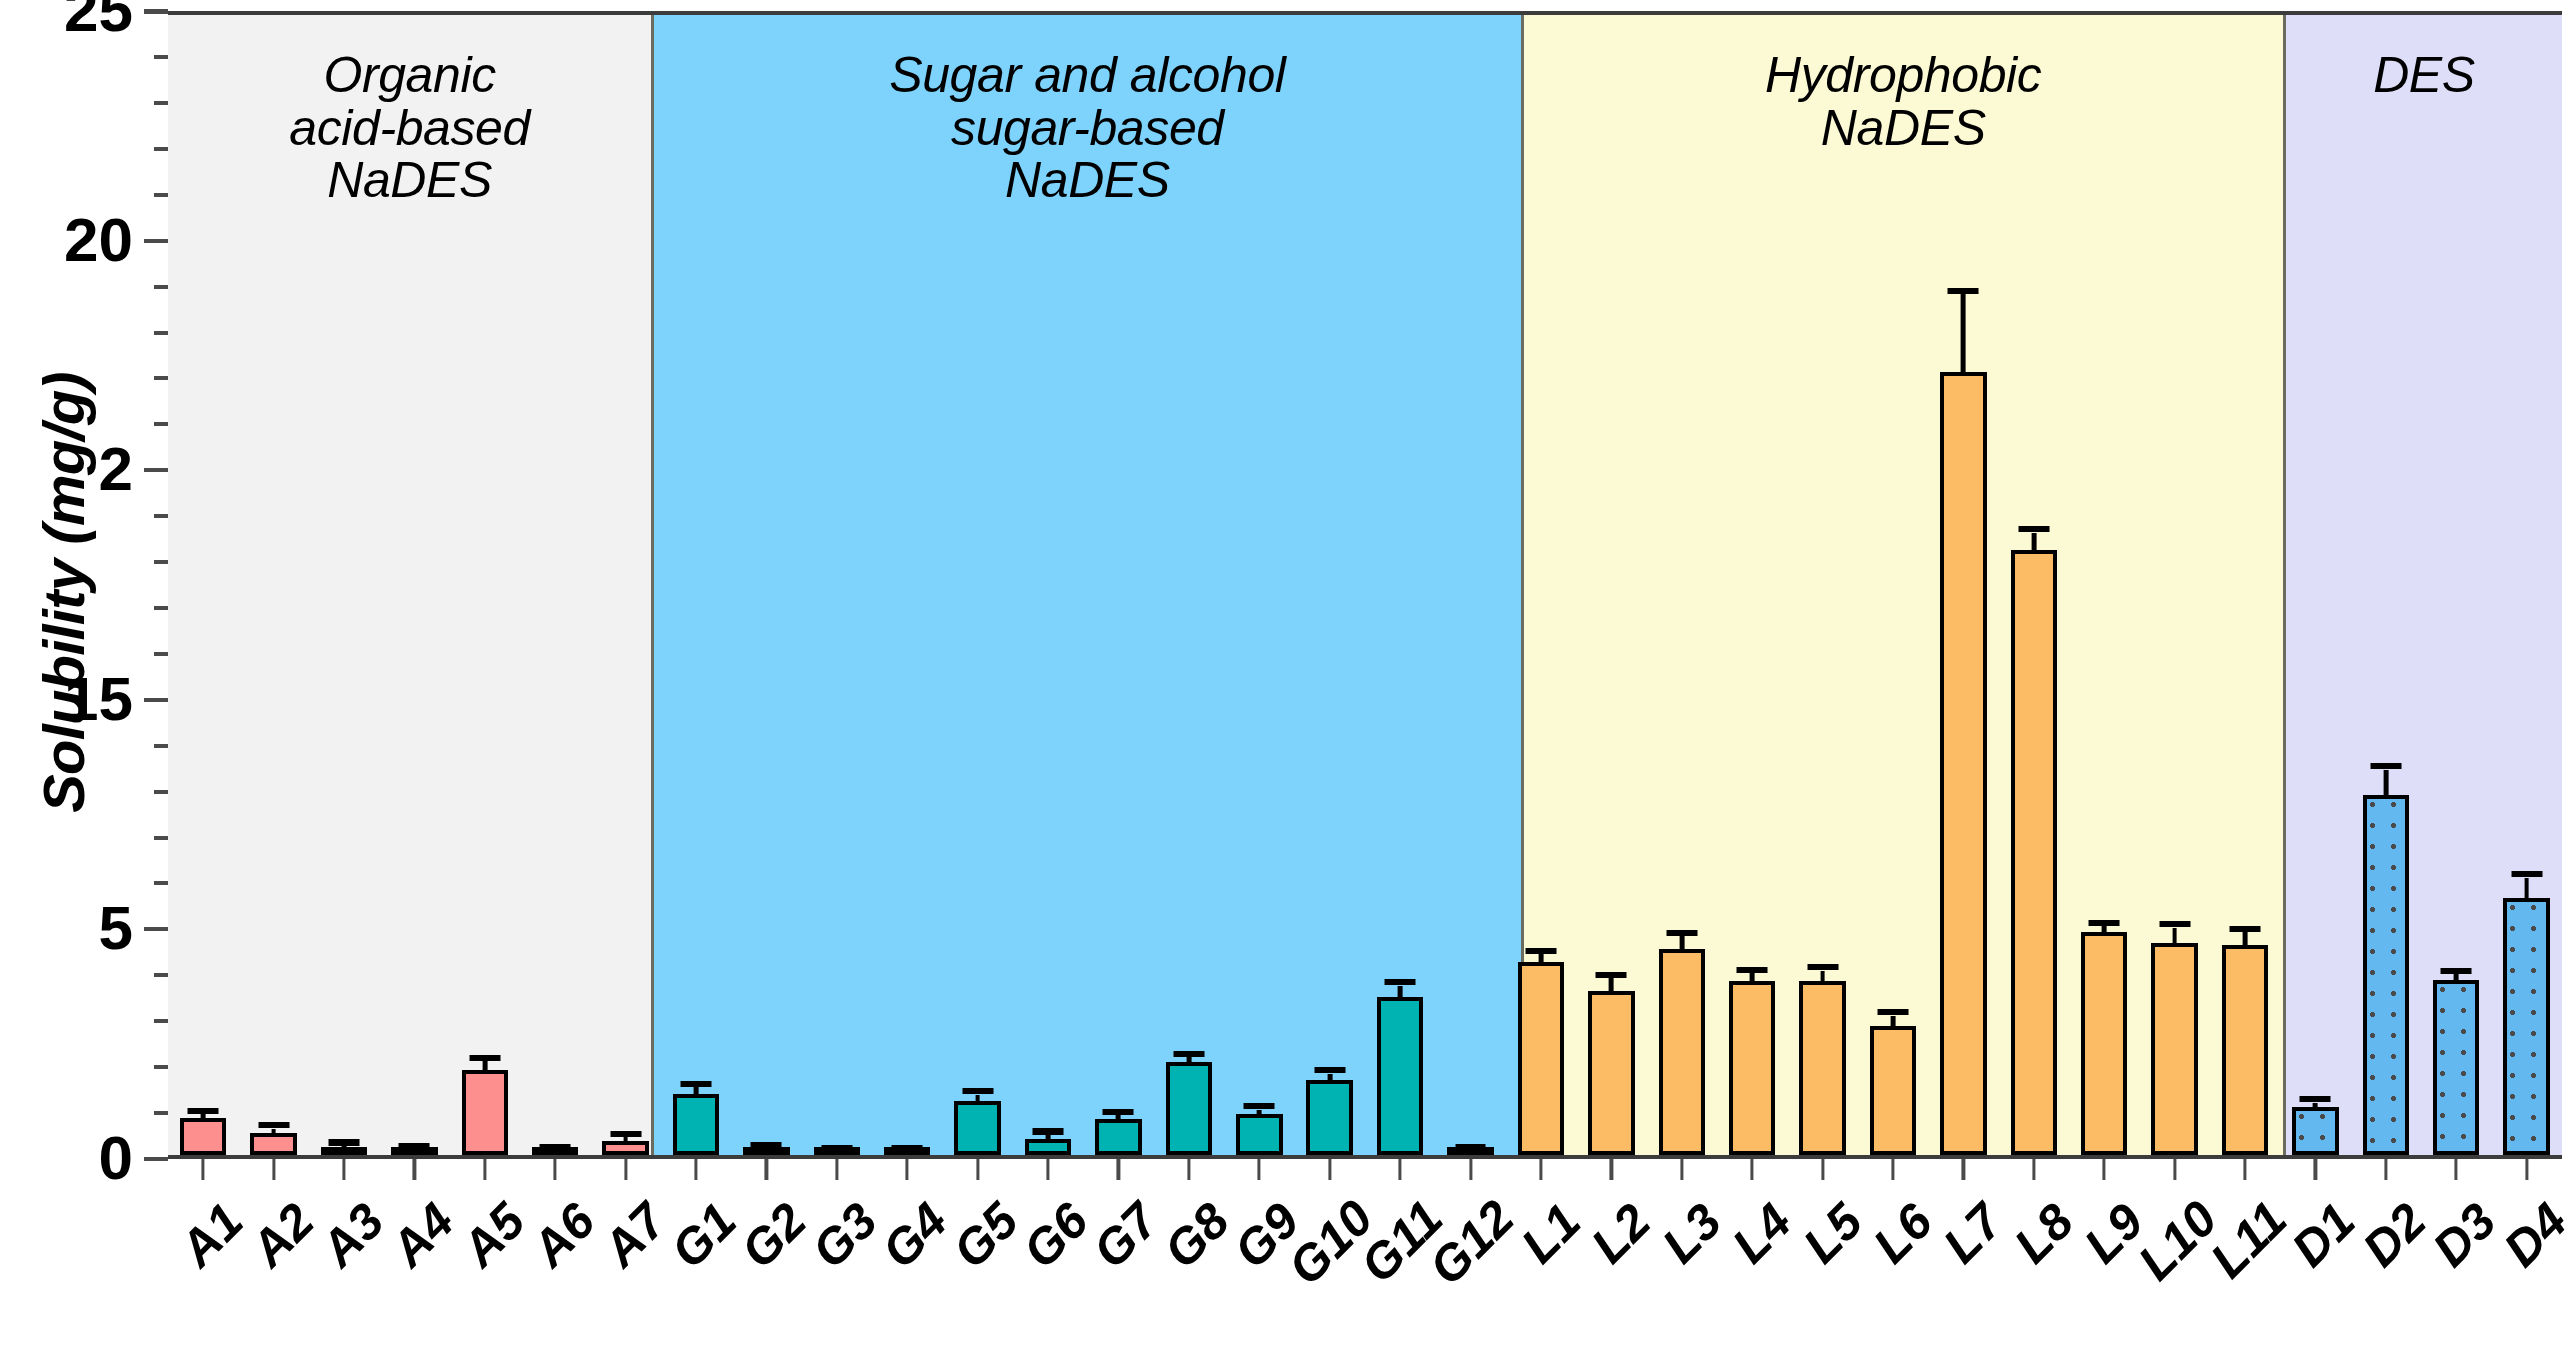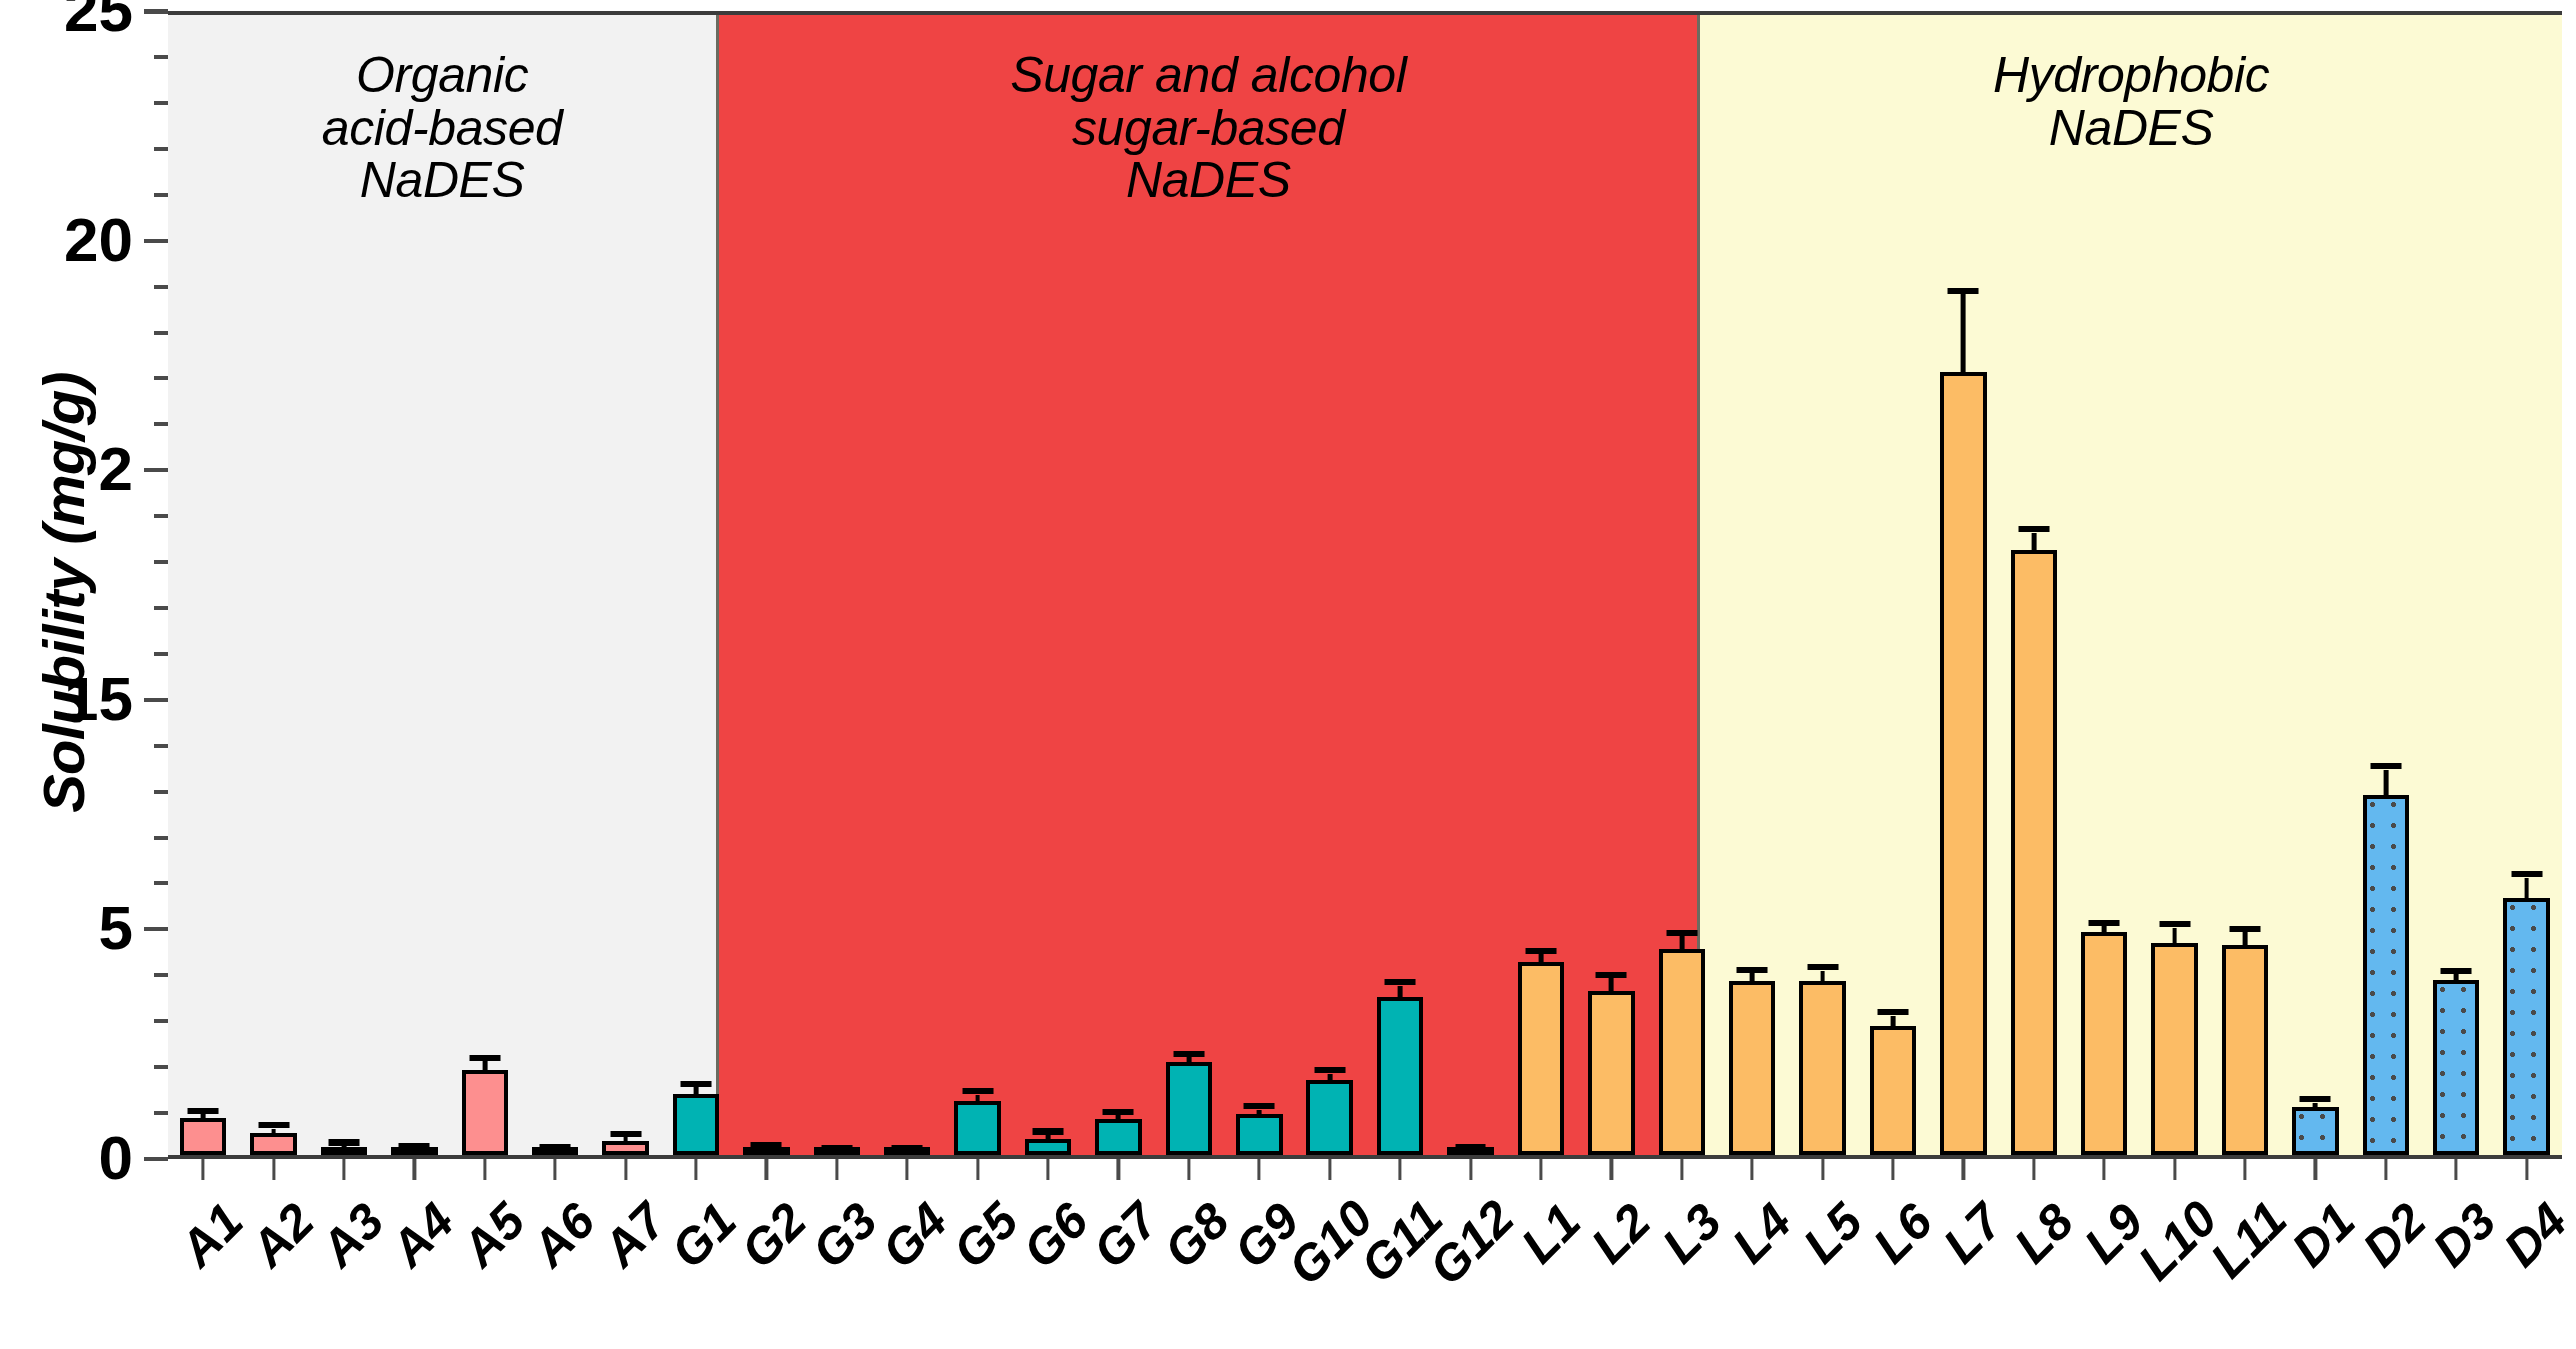--- a/index.html
+++ b/index.html
@@ -285,25 +285,28 @@
         <div class="tickline"></div>
         <div class="ticklabel">25</div>
       </div>
     </div>
 
   <div id="plot">
     <div id="panels">
         <div class="panel" style="flex: 7 0 0px; background: rgb(242, 242, 242);">
           <div class="panel-title">Organic<br>acid-based<br>NaDES</div>
         </div>
-        <div class="panel" style="flex: 12 0 0px; background: #ef4444; padding-left: 38px;">
+        <div class="panel" style="flex: 12 0 0px; background: #7dd3fc; padding-left: 38px;">
           <div class="panel-title">Sugar and alcohol<br>sugar-based<br>NaDES</div>
         </div>
         <div class="panel" style="flex: 11 0 0px; background: rgb(252, 250, 212);">
           <div class="panel-title">Hydrophobic<br>NaDES</div>
+        </div>
+        <div class="panel" style="flex: 4 0 0px; background: rgb(222, 222, 248);">
+          <div class="panel-title">DES</div>
         </div>
       </div>
     <div id="bars-layer">
         <div class="bar-slot" style="flex: 1 0 0px;">
           <div class="errbar" style="height: 4.6px; bottom: 37px;"></div>
           <div class="errcap" style="bottom: 41px; width: 44%;"></div>
           <div class="bar" title="A1: 0.8 mg/g" style="height: 37px; background: rgb(253, 143, 143);"></div>
         </div>
         <div class="bar-slot" style="flex: 1 0 0px;">
           <div class="errbar" style="height: 4.6px; bottom: 22px;"></div>

